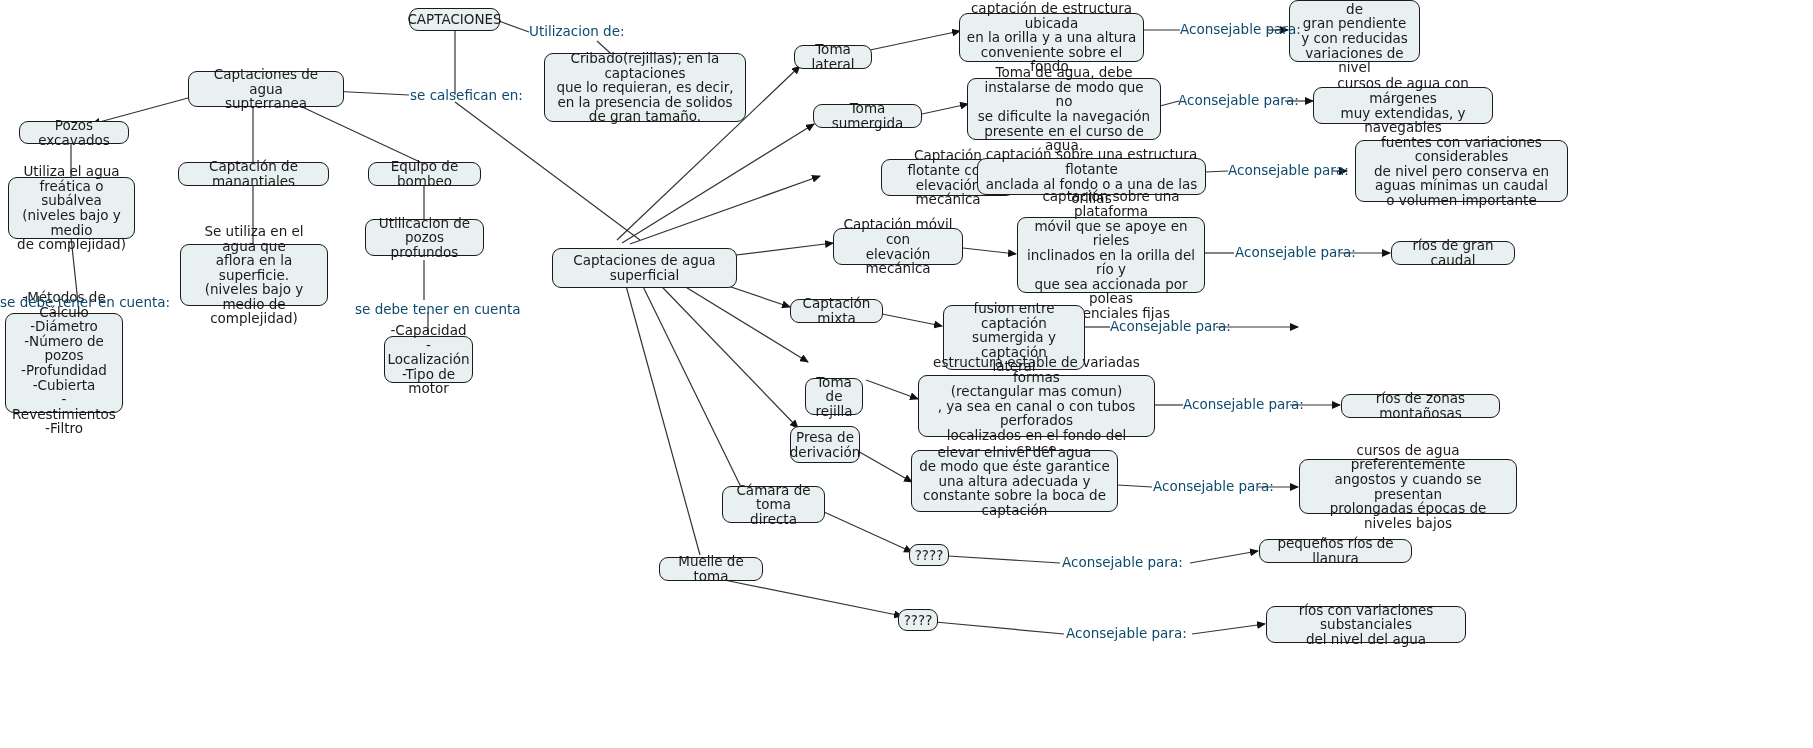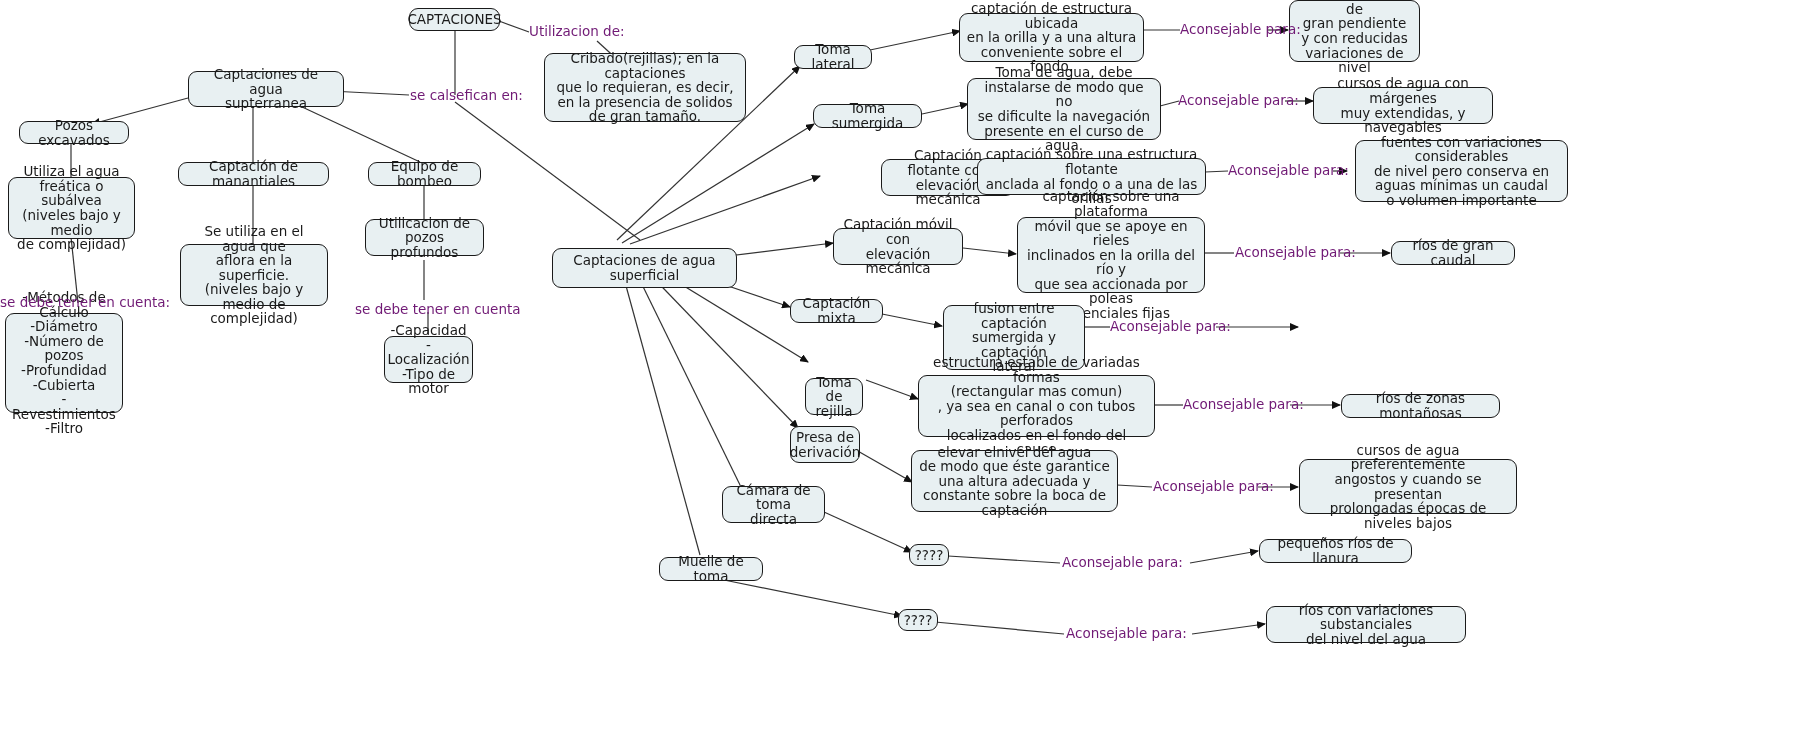--- a/index.html
+++ b/index.html
@@ -38,21 +38,21 @@
     display: flex;
     align-items: center;
     justify-content: center;
     padding: 3px 6px;
     white-space: pre-line;
     z-index: 2;
   }
   .linklabel {
     position: absolute;
     background: transparent;
-    color: #701a75;
+    color: #0c4a6e;
     font-size: 13.5px;
     line-height: 15px;
     white-space: nowrap;
     z-index: 3;
   }
 </style>
 </head>
 <body>
 
 <div id="canvas">

